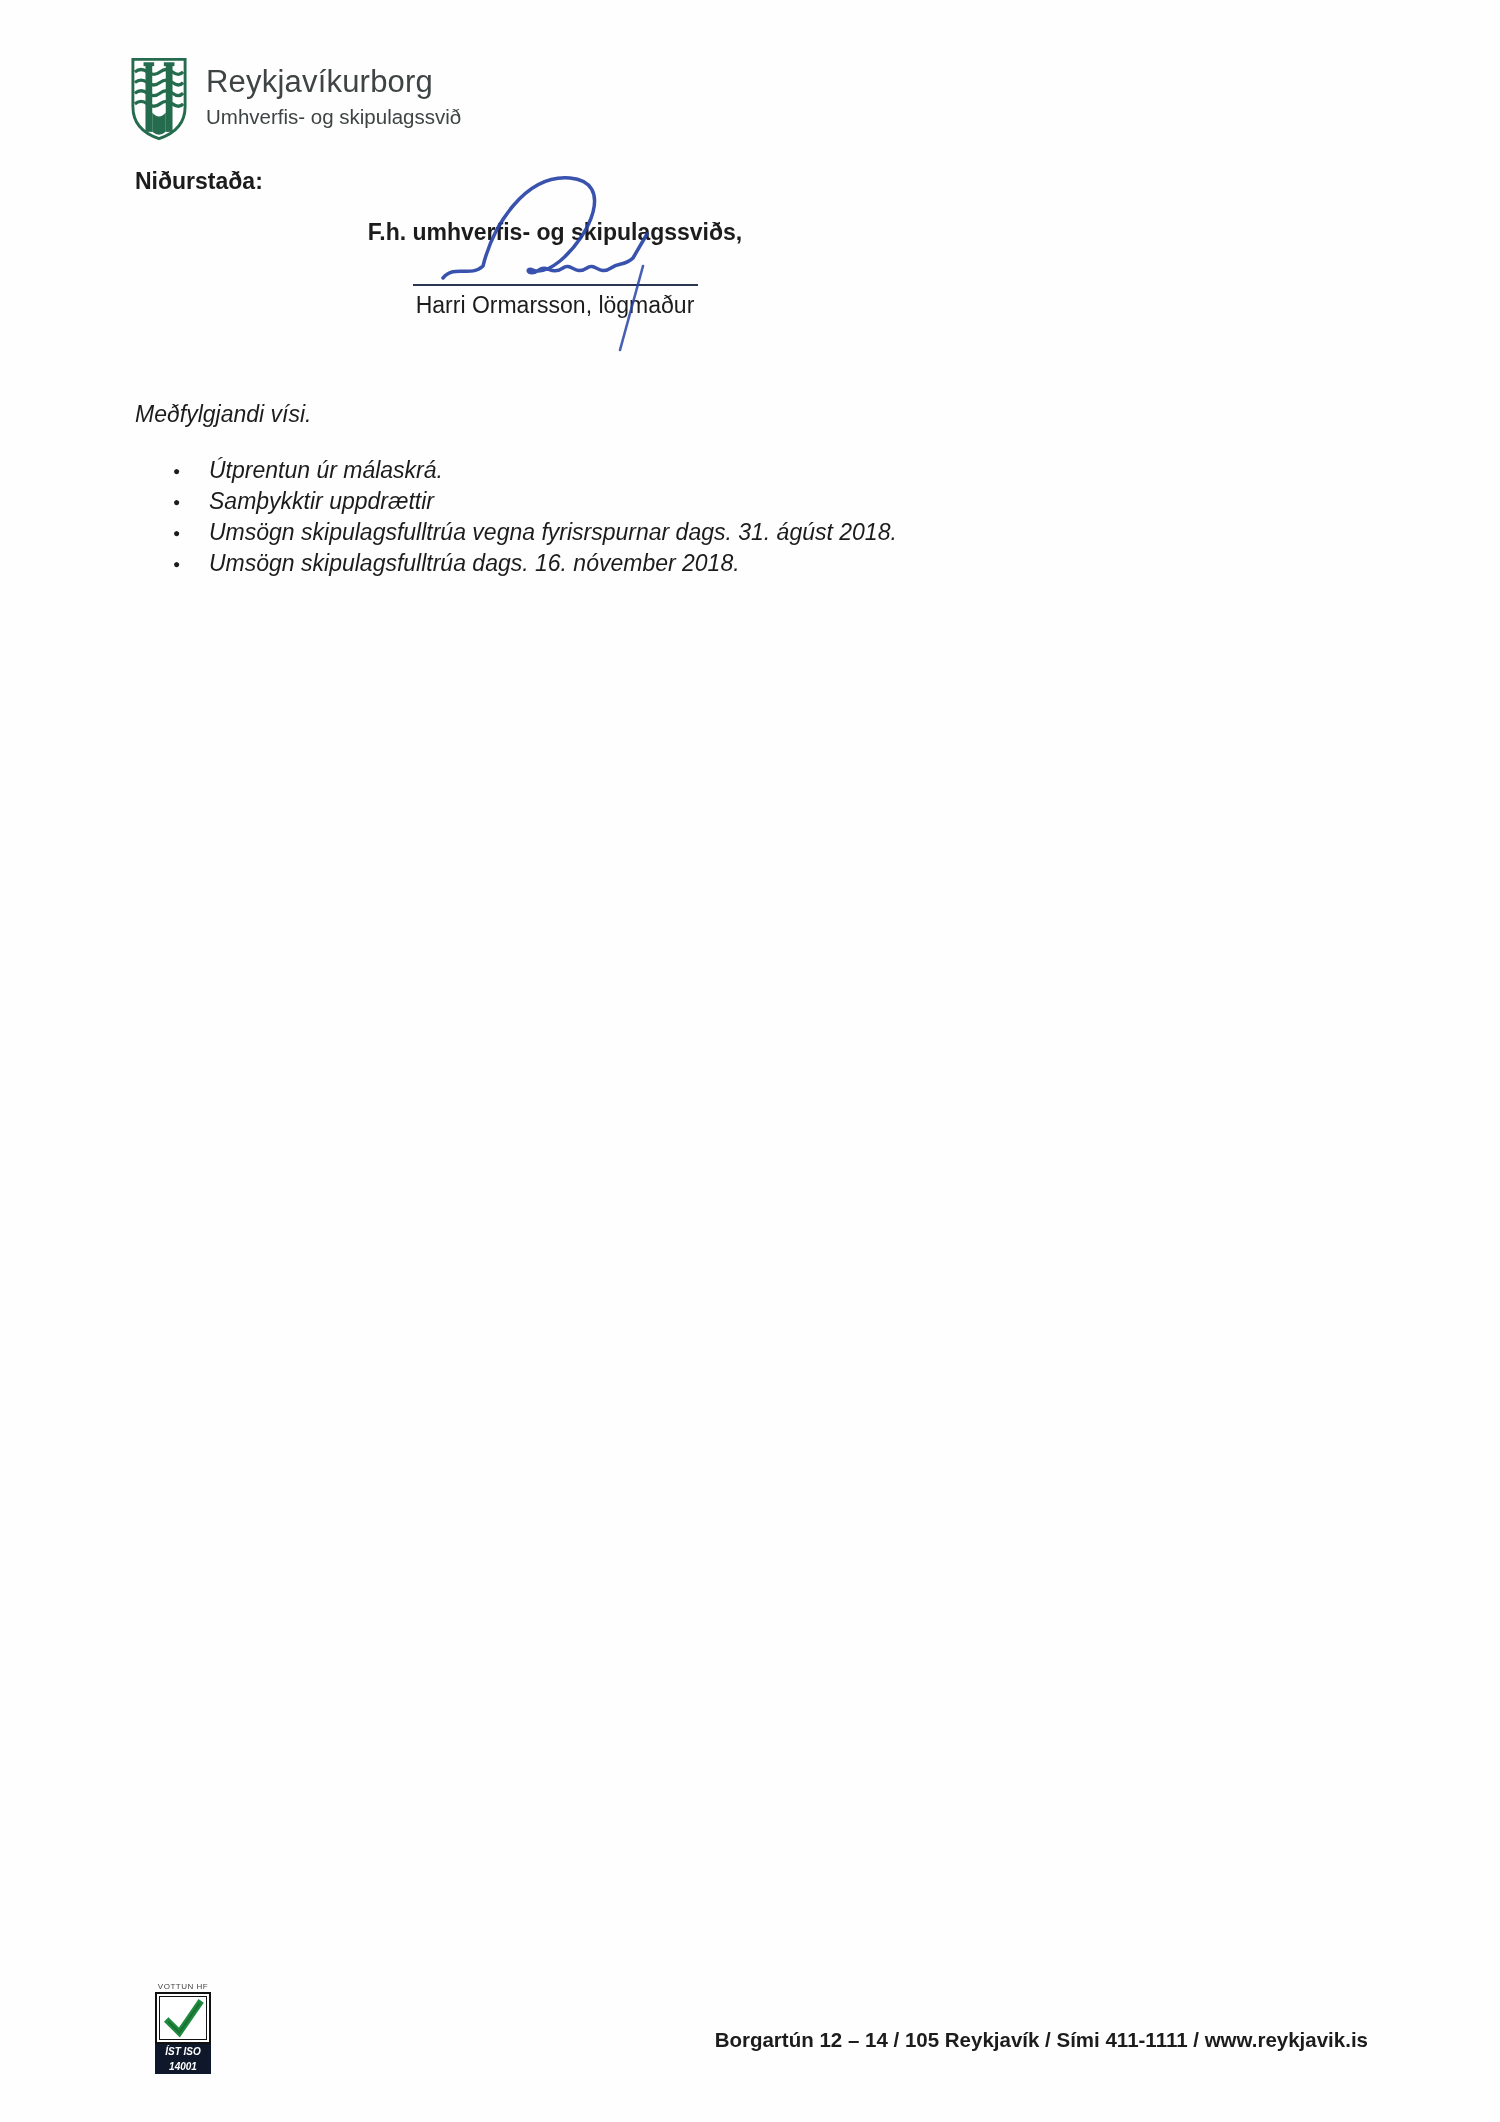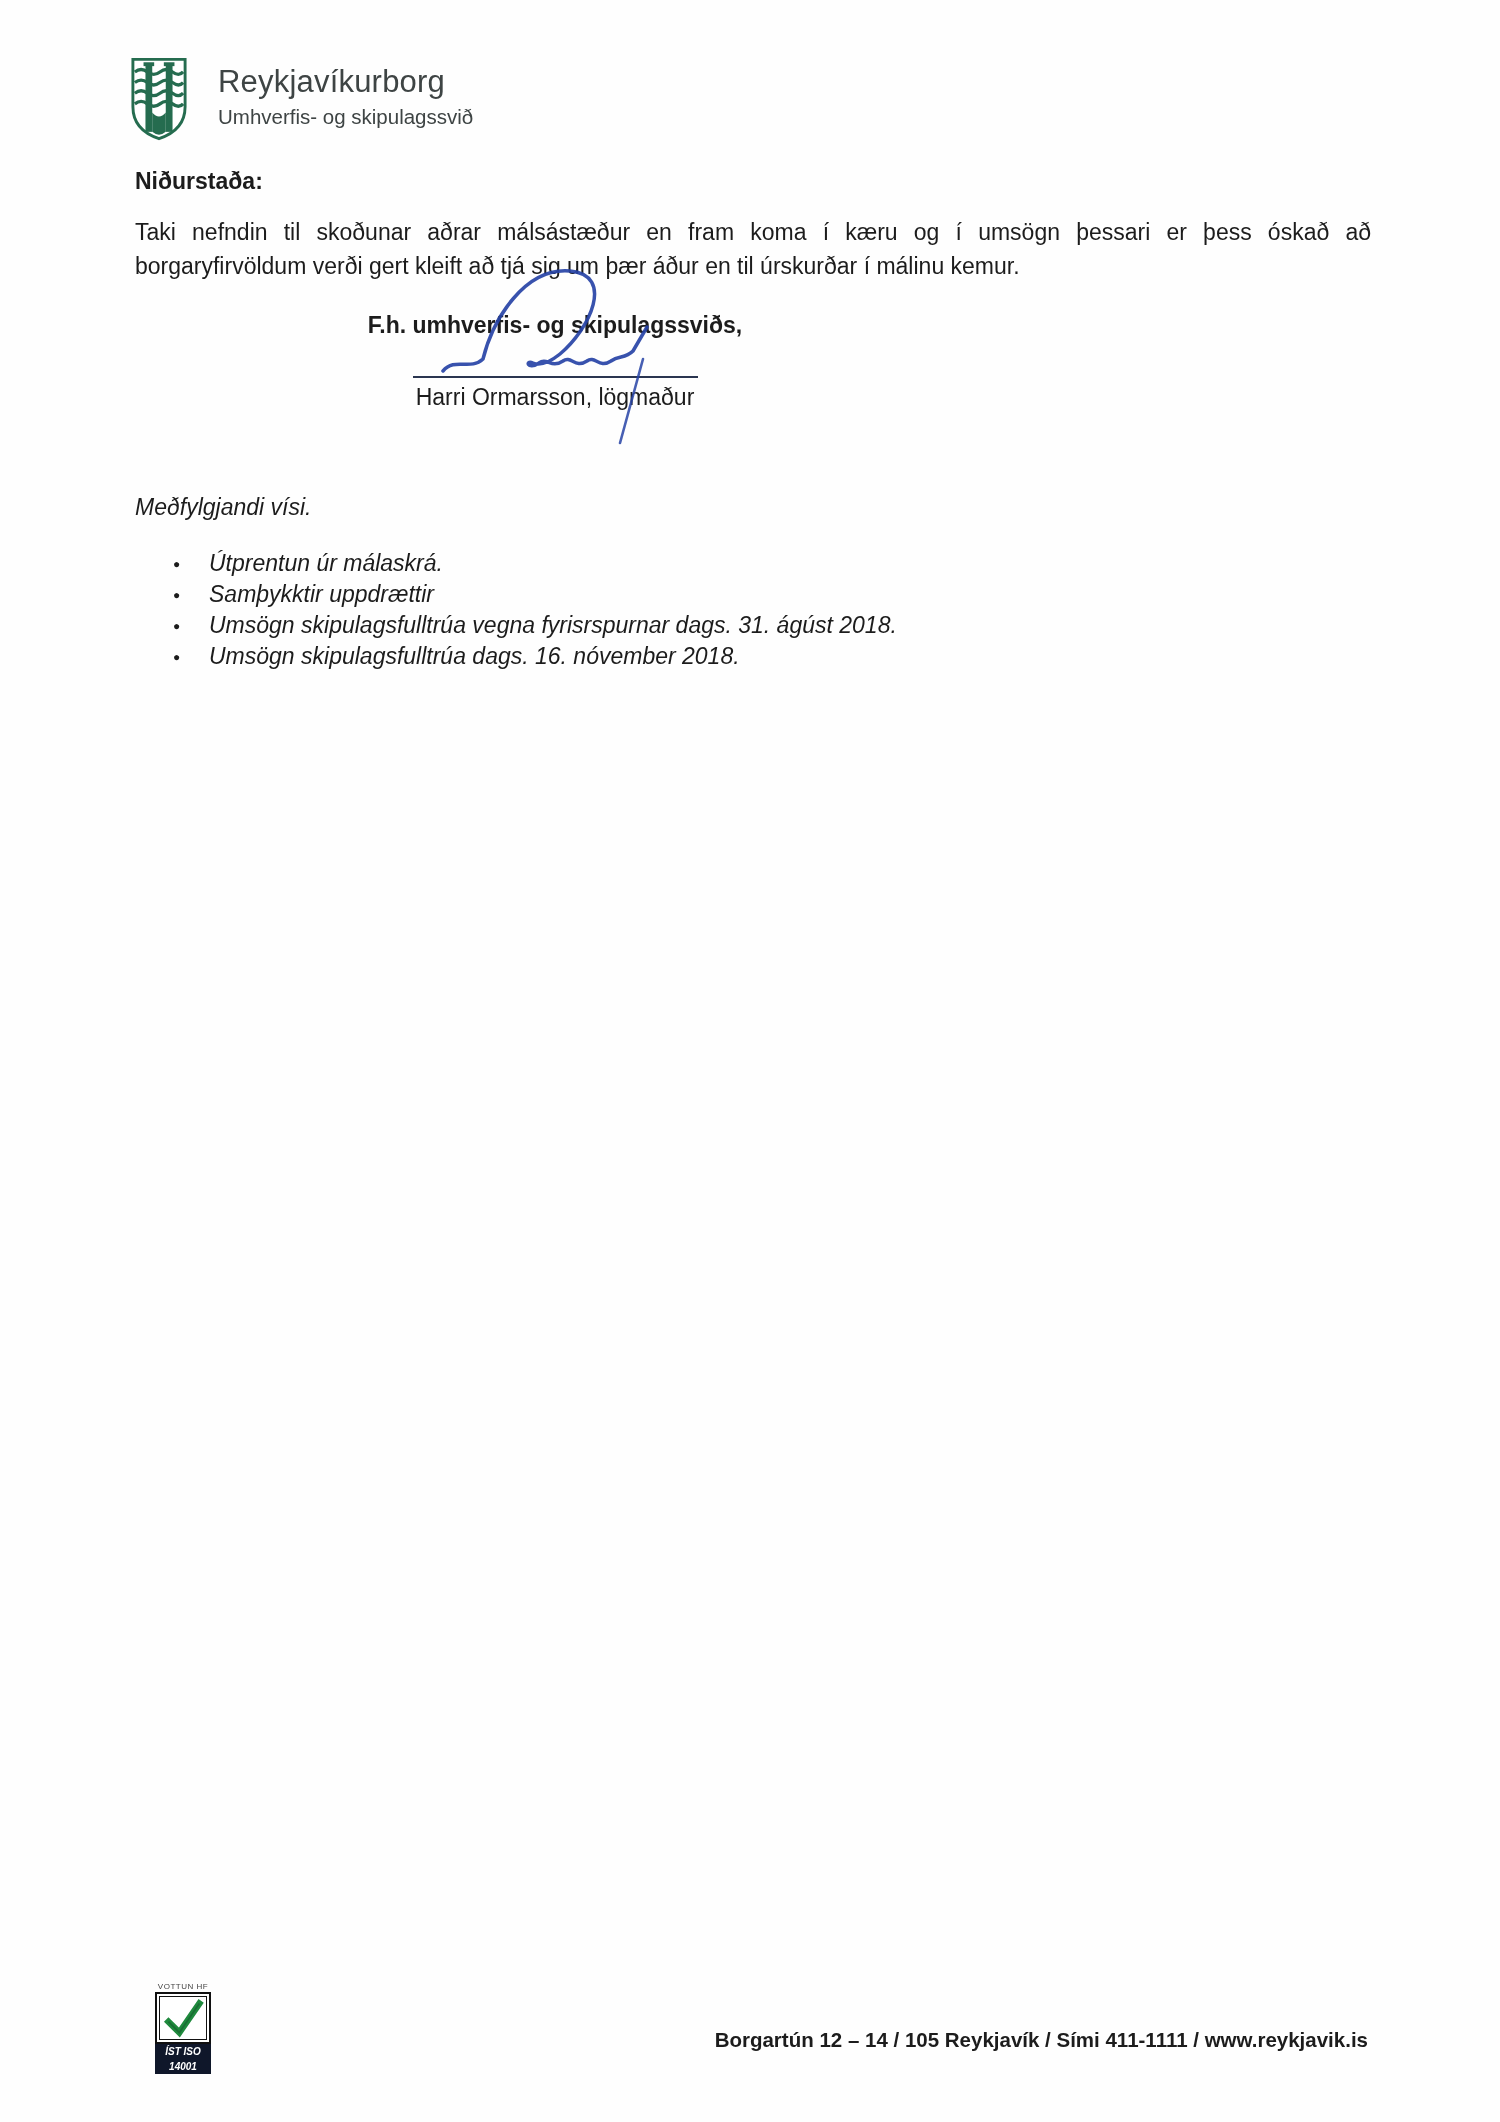--- a/index.html
+++ b/index.html
@@ -7,21 +7,21 @@
   body { font-family:"Liberation Sans", sans-serif; }
   .page {
     position:relative;
     width:1500px; height:2122px;
     margin:0 auto;
     background:#fefefe;
     color:#1c1c1c;
     overflow:hidden;
   }
   
-  .letterhead { position:absolute; top:56px; left:130px; display:flex; align-items:flex-start; gap:30px; }
+  .letterhead { position:absolute; top:56px; left:130px; display:flex; align-items:flex-start; gap:18px; }
   .logo-box { width:58px; height:86px; flex:0 0 auto; }
   .org-text { padding-top:8px; }
   .org-name { font-size:31px; color:#3e4444; letter-spacing:0.2px; }
   .org-dept { font-size:20.5px; color:#3e4444; margin-top:5px; }
   
   .content { position:absolute; left:135px; top:165px; width:1236px; font-size:23px; line-height:1.45; }
   .result-heading { font-size:23px; font-weight:bold; margin-bottom:18px; }
   .content p { text-align:justify; margin-bottom:26px; }
   
   .sig-block { position:relative; width:420px; margin:8px 0 0 210px; text-align:center; }
@@ -66,21 +66,20 @@
     </div>
     <div class="org-text">
       <div class="org-name">Reykjavíkurborg</div>
       <div class="org-dept">Umhverfis- og skipulagssvið</div>
     </div>
   </header>
 
   <main class="content">
     <div class="result-heading">Niðurstaða:</div>
 
-    <p>Taki nefndin til skoðunar aðrar málsástæður en fram koma í kæru og í umsögn þessari er þess óskað að borgaryfirvöldum verði gert kleift að tjá sig um þær áður en til úrskurðar í málinu kemur.</p>
 
     <div class="sig-block">
       <div class="sig-intro">F.h. umhverfis- og skipulagssviðs,</div>
       <div class="sig-space"></div>
       <svg class="sig-svg" viewBox="0 0 340 200" aria-hidden="true">
         <path d="M68,112 C80,98 95,112 108,100 C118,60 150,8 195,12 C240,16 215,70 185,95 C175,103 165,107 158,104 C150,100 152,112 164,104 C172,98 176,110 188,102 C196,96 200,110 212,102 C220,96 224,110 236,102 C244,96 250,100 258,92 L272,68" fill="none" stroke="#2743a6" stroke-width="3.5" stroke-linecap="round" stroke-linejoin="round" opacity="0.92"></path>
         <path d="M268,100 L245,184" fill="none" stroke="#2743a6" stroke-width="2.6" stroke-linecap="round" opacity="0.85"></path>
       </svg>
       <div class="sig-line"></div>
       <div class="sig-name">Harri Ormarsson, lögmaður</div>

